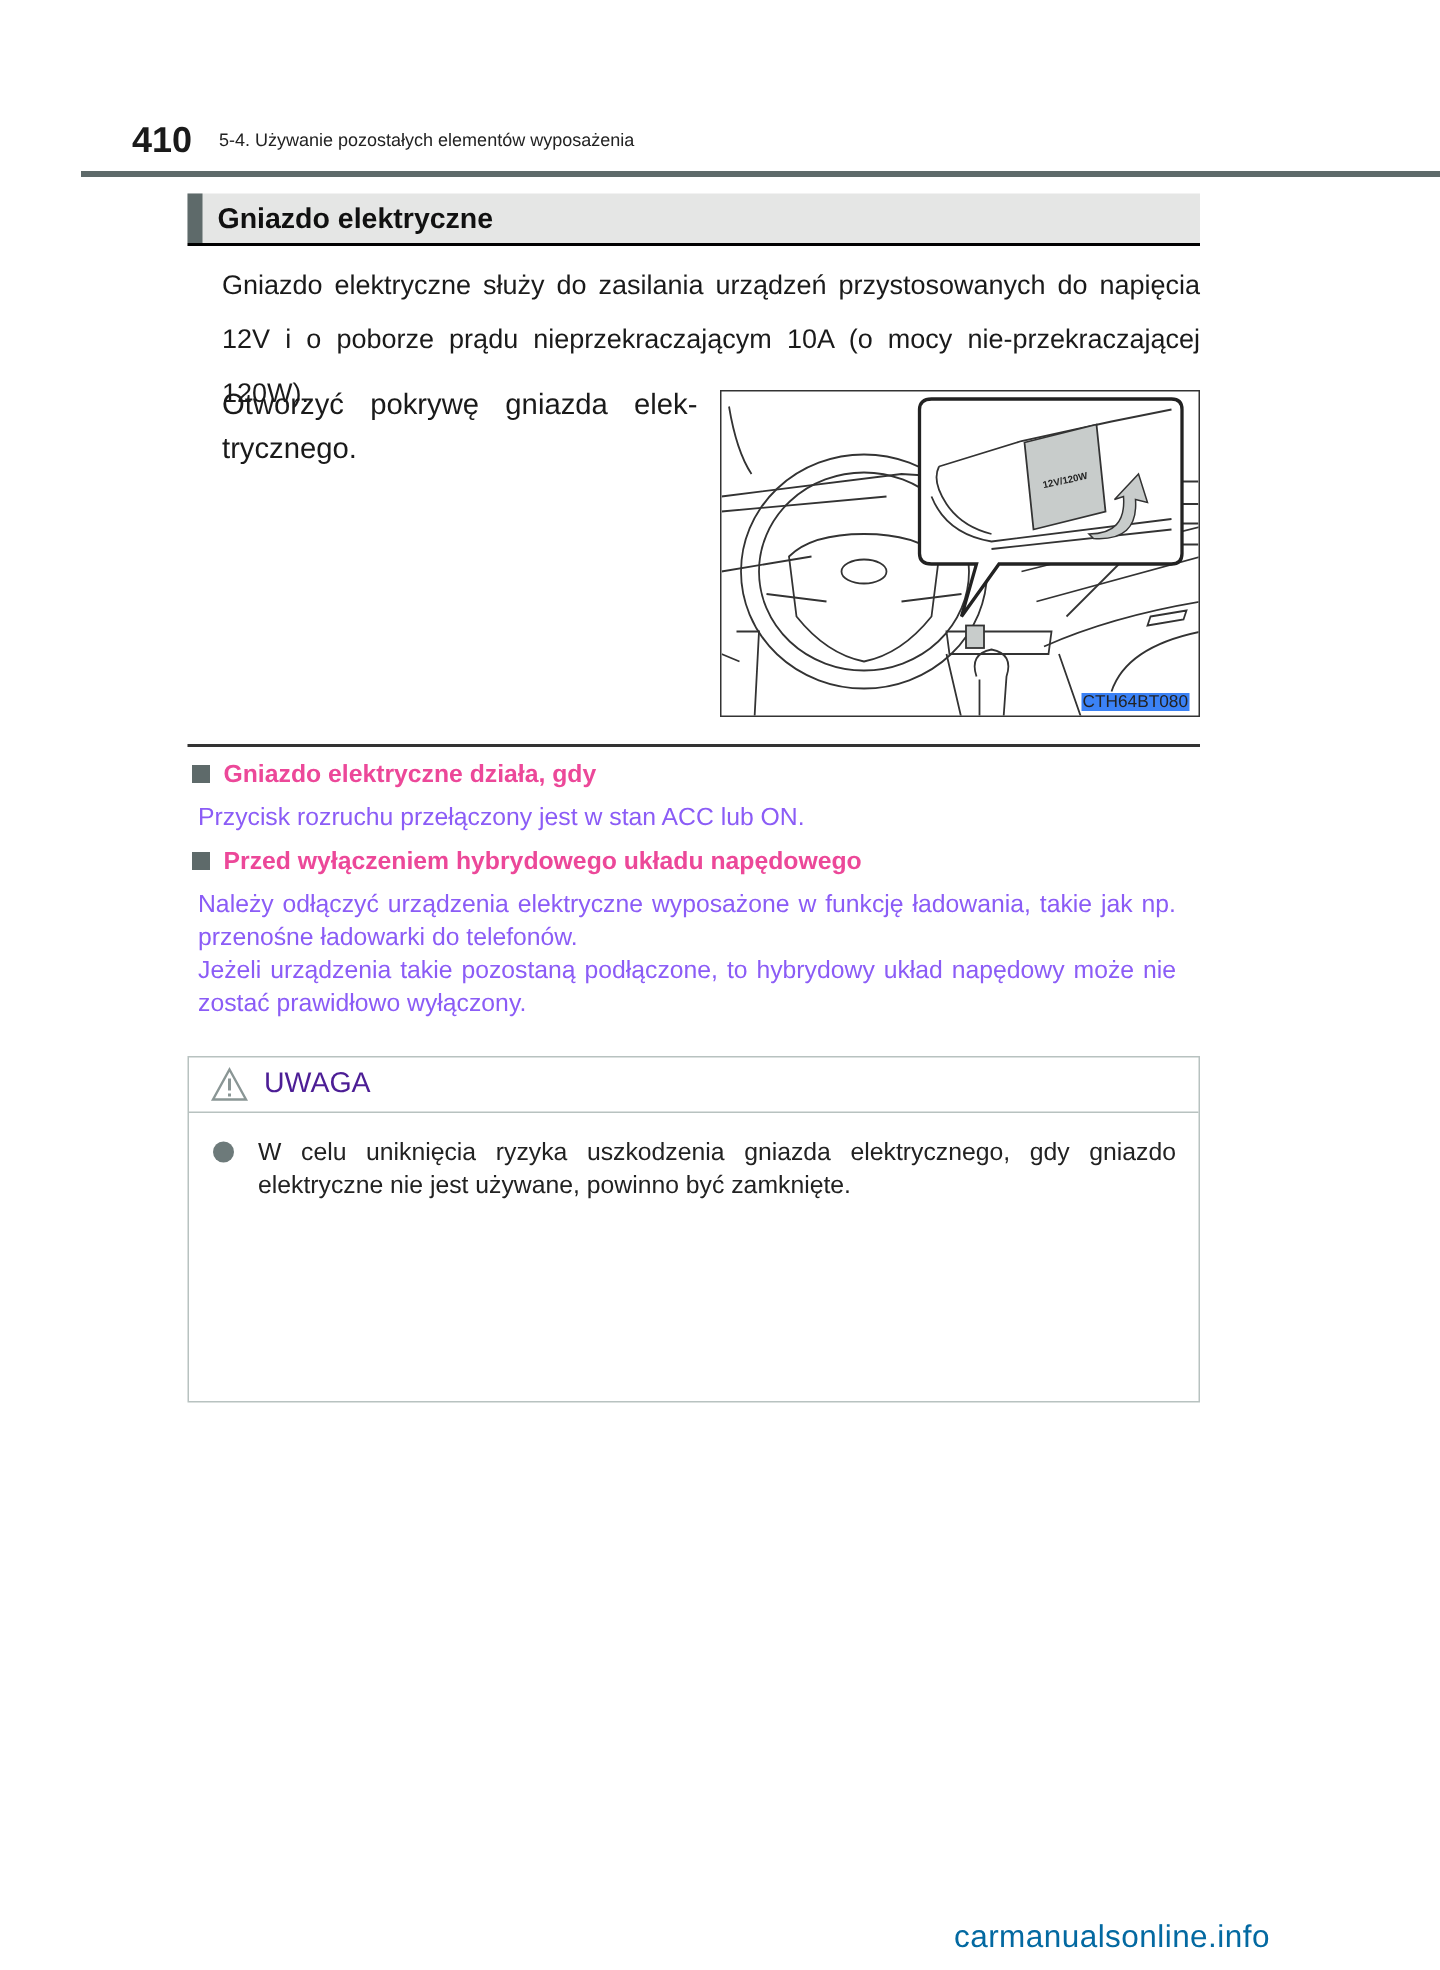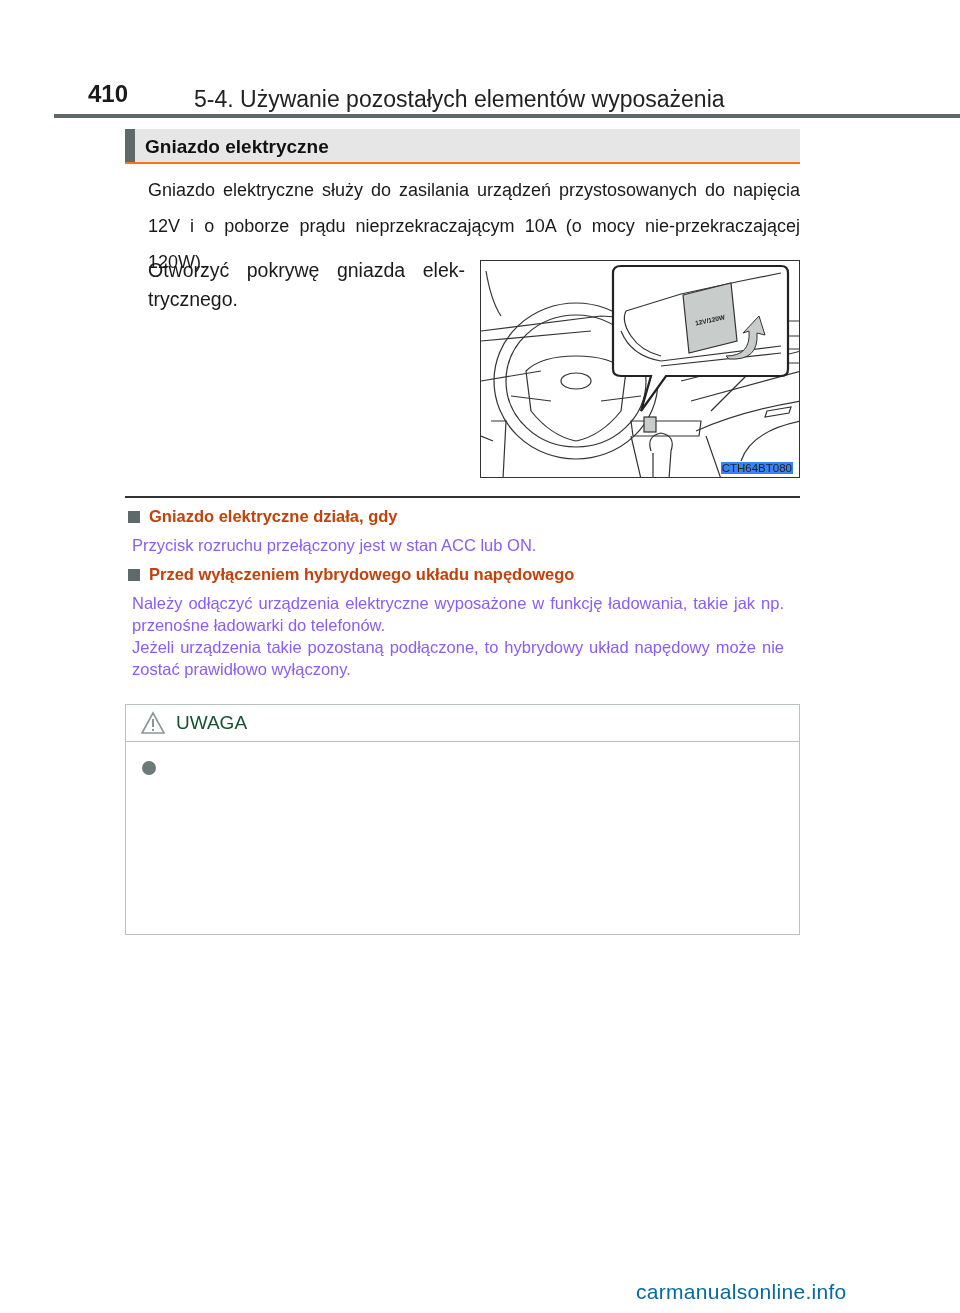--- a/index.html
+++ b/index.html
@@ -1,41 +1,41 @@
 <!DOCTYPE html>
 <html><head>
   <meta charset="utf-8">
   <style>
     html, body { margin: 0; padding: 0; }
     body {
       width: 960px; height: 1313px; background: #ffffff; position: relative;
       font-family: "Liberation Sans", sans-serif; color: #1a1a1a; overflow: hidden;
     }
     .page-num { position: absolute; left: 88px; top: 80px; font-size: 24px; font-weight: bold; letter-spacing: 0; }
-    .chapter { position: absolute; left: 146px; top: 86px; font-size: 23px; color: #222; margin-left: 48px; }
+    .chapter { position: absolute; left: 146px; top: 86px; font-size: 12px; color: #222; }
     .header-rule { position: absolute; left: 54px; top: 114px; width: 906px; height: 4px; background: #5e6a6a; }
     .section-head {
       position: absolute; left: 125px; top: 129px; width: 675px; height: 35px;
-      background: #e5e6e5; border-bottom: 2px solid #f97316; box-sizing: border-box;
+      background: #e5e6e5; border-bottom: 2px solid #000000; box-sizing: border-box;
     }
     .section-head .bar { position: absolute; left: 0; top: 0; width: 10px; height: 100%; background: #5e6a6a; }
     .section-head .title { position: absolute; left: 20px; top: 7px; font-size: 19px; font-weight: bold; color: #111; }
     .intro { position: absolute; left: 148px; top: 172px; width: 652px; font-size: 18px; line-height: 36px; text-align: justify; }
     .open-text { position: absolute; left: 148px; top: 256px; width: 317px; font-size: 19.5px; line-height: 29px; text-align: justify; text-align-last: left; }
     .figure { position: absolute; left: 480px; top: 260px; width: 320px; height: 218px; border: 1.5px solid #333; box-sizing: border-box; background: #fff; overflow: hidden; }
     .figure svg { position: absolute; left: 0; top: 0; }
     .fig-code { position: absolute; right: 6px; bottom: 3px; font-size: 11.5px; color: #222; background: #3b82f6; padding: 0 1px; }
     .rule2 { position: absolute; left: 125px; top: 496px; width: 675px; height: 1.5px; background: #333; }
-    .sub { position: absolute; left: 128px; font-size: 16.5px; font-weight: bold; color: #c2410c; }
+    .sub { position: absolute; left: 128px; font-size: 16.5px; font-weight: bold; color: #ec4899; }
     .sub .sq { display: inline-block; width: 12px; height: 12px; background: #5e6a6a; margin-right: 9px; vertical-align: -1px; }
     .body { position: absolute; left: 132px; width: 652px; font-size: 16.5px; line-height: 22px; text-align: justify; color: #8b5cf6; }
     .caution { position: absolute; left: 125px; top: 704px; width: 675px; height: 231px; border: 1.5px solid #b8c2c0; box-sizing: border-box; }
     .caution-head { height: 36px; border-bottom: 1.5px solid #b8c2c0; position: relative; }
     .caution-head .warn { position: absolute; left: 14px; top: 6px; }
-    .caution-head .label { position: absolute; left: 50px; top: 7px; font-size: 19px; color: #14532d; }
+    .caution-head .label { position: absolute; left: 50px; top: 7px; font-size: 19px; color: #4c1d95; }
     .citem { position: absolute; left: 46px; width: 612px; font-size: 16.5px; line-height: 22px; text-align: justify; color: #222; }
     .citem .dot { position: absolute; left: -30px; top: 4px; width: 14px; height: 14px; border-radius: 50%; background: #6d7a7a; }
     .watermark { position: absolute; left: 636px; top: 1280px; font-size: 21px; color: #0369a1; letter-spacing: 0.3px; }
   </style>
 </head>
 <body>
 
 <div class="page-num">410</div>
 <div class="chapter">5-4. Używanie pozostałych elementów wyposażenia</div>
 <div class="header-rule"></div>
@@ -108,16 +108,17 @@
       <svg width="26" height="24" viewBox="0 0 26 24">
         <path d="M13 2 L24 22 L2 22 Z" fill="none" stroke="#8a9695" stroke-width="1.6"></path>
         <rect x="12" y="8" width="2" height="8" fill="#8a9695"></rect>
         <rect x="12" y="18" width="2" height="2" fill="#8a9695"></rect>
       </svg>
     </span>
     <span class="label">UWAGA</span>
   </div>
   <div class="citem" style="top:52px;">
     <span class="dot"></span>
+    <div>W celu uniknięcia ryzyka uszkodzenia gniazda elektrycznego, gdy gniazdo elektryczne nie jest używane, powinno być zamknięte.</div>
   </div>
 </div>
 
 <div class="watermark">carmanualsonline.info</div>
 
 </body></html>

